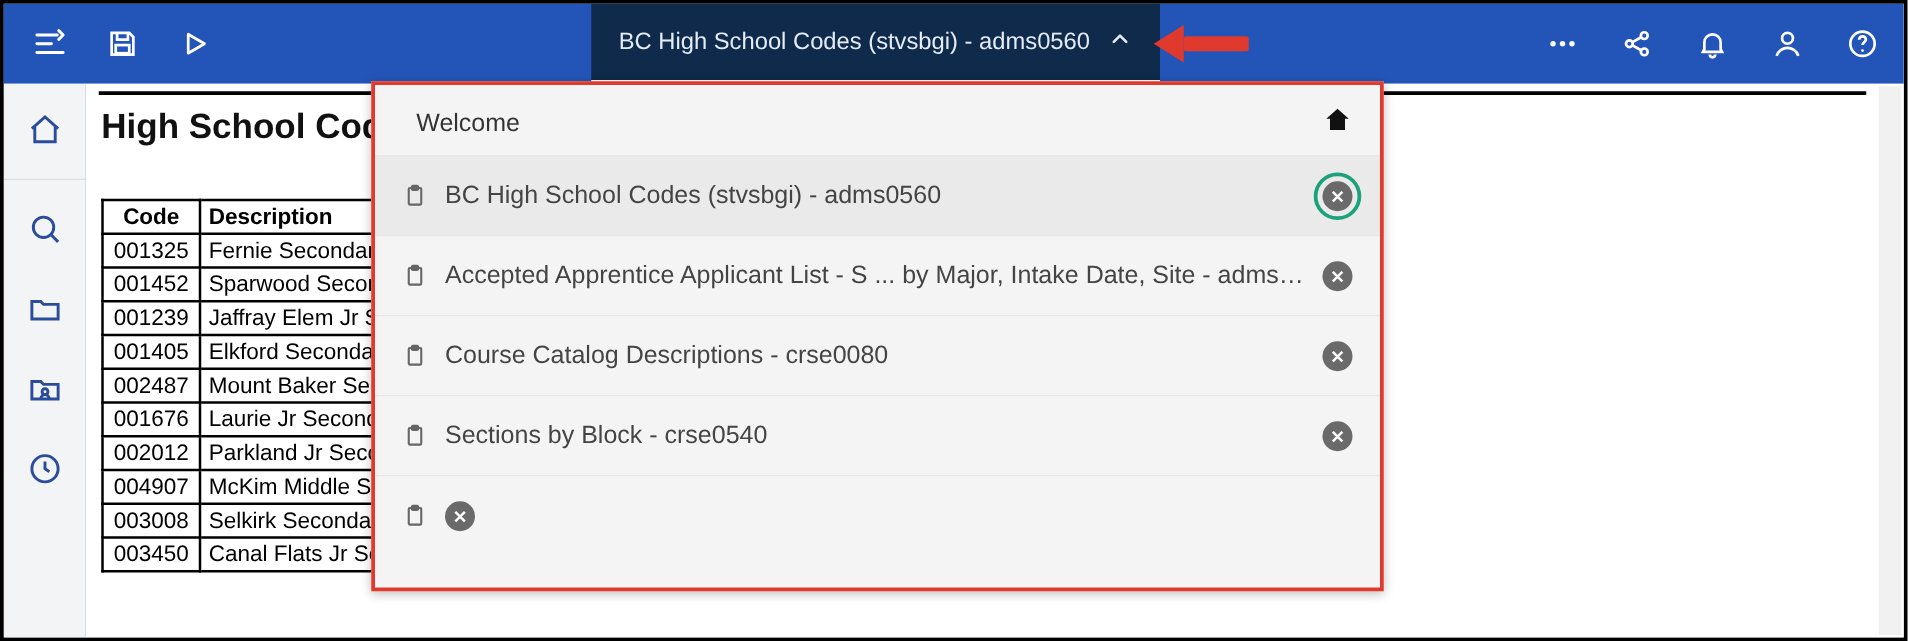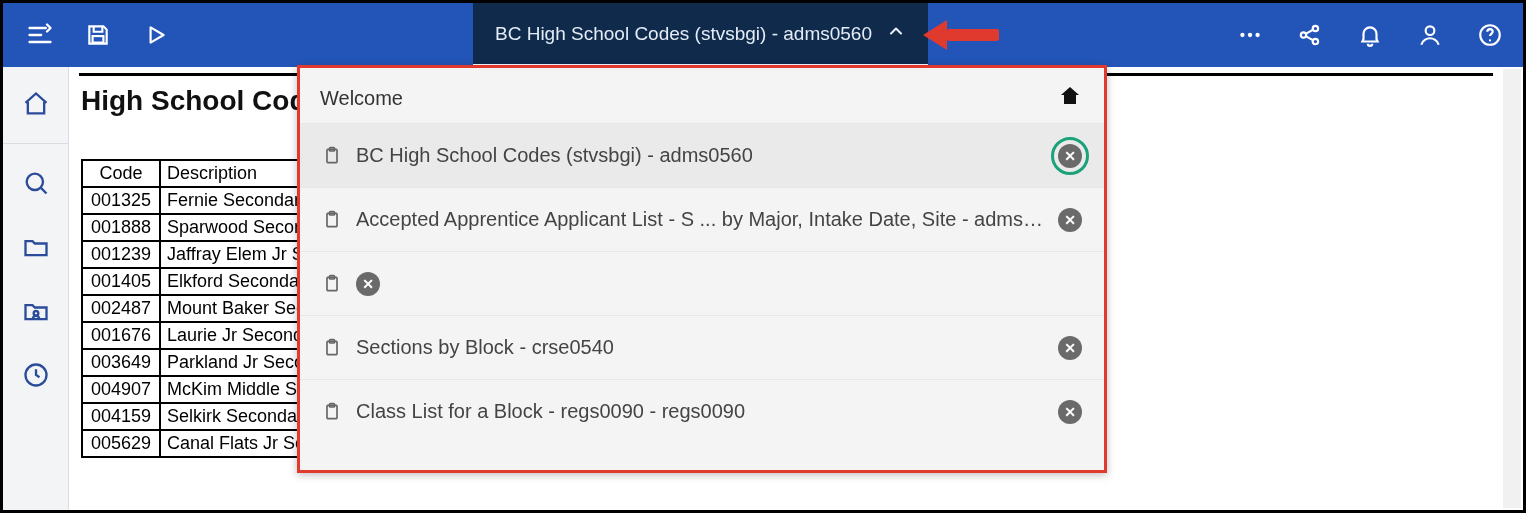--- a/index.html
+++ b/index.html
@@ -62,40 +62,40 @@
   }
   .page-title {
     position:absolute; left:12px; top:18px;
     font-size:28px; font-weight:700; color:#111;
   }
   .grid {
     position:absolute; left:12px; top:92px;
     border:2px solid #000; border-collapse:collapse; font-size:18px;
   }
   .grid th, .grid td { border:2px solid #000; padding:2px 6px; white-space:nowrap; }
-  .grid th { font-weight:400; text-align:center;border-radius:10px; }
+  .grid th { font-weight:700; text-align:center;border-radius:10px; }
   .grid .code { width:78px; text-align:center; }
   .grid .desc { width:280px; text-align:left; }
 
   .hr-top {
     position:absolute; left:10px; right:30px; top:6px; height:3px; background:#000;
   }
 
   
   .panel {
     position:absolute;
     left:294px; top:62px;
     width:810px; height:408px;
     background:#f4f4f4;
     border:3px solid #e03a2f;
     box-shadow:0 2px 8px rgba(0,0,0,.25);
   }
   .panel-header {
     display:flex; align-items:center; justify-content:space-between;
-    padding:16px 22px 10px 20px;
+    padding:16px 22px 10px 33px;
     color:#333; font-size:20px;
   }
   .panel-list { }
   .panel-row {
     display:flex; align-items:center; gap:14px;
     padding:0 22px; height:64px;
     border-top:1px solid #e7e7e7;
     font-size:20px; color:#444;
   }
   .panel-row:first-child { background:#eaeaea; }
@@ -235,53 +235,53 @@
         <th class="code">Code</th>
         <th class="desc">Description</th>
       </tr>
     </thead>
     <tbody>
       <tr>
           <td class="code">001325</td>
           <td class="desc">Fernie Secondary</td>
         </tr>
       <tr>
-          <td class="code">001888</td>
+          <td class="code">001452</td>
           <td class="desc">Sparwood Secondary</td>
         </tr>
       <tr>
           <td class="code">001239</td>
           <td class="desc">Jaffray Elem Jr Secondary</td>
         </tr>
       <tr>
           <td class="code">001405</td>
           <td class="desc">Elkford Secondary</td>
         </tr>
       <tr>
           <td class="code">002487</td>
           <td class="desc">Mount Baker Secondary</td>
         </tr>
       <tr>
           <td class="code">001676</td>
           <td class="desc">Laurie Jr Secondary</td>
         </tr>
       <tr>
-          <td class="code">003649</td>
+          <td class="code">002012</td>
           <td class="desc">Parkland Jr Secondary</td>
         </tr>
       <tr>
           <td class="code">004907</td>
           <td class="desc">McKim Middle School</td>
         </tr>
       <tr>
-          <td class="code">004159</td>
+          <td class="code">003008</td>
           <td class="desc">Selkirk Secondary</td>
         </tr>
       <tr>
-          <td class="code">005629</td>
+          <td class="code">003450</td>
           <td class="desc">Canal Flats Jr Secondary</td>
         </tr>
     </tbody>
   </table>
 
   <div class="content-scroll"></div>
 </div>
 
 <div class="panel">
   <div class="panel-header">
@@ -316,20 +316,21 @@
       <span class="close-dot">✕</span>
     </div>
 
     <div class="panel-row">
       <span class="clip-icon">
         <svg viewBox="0 0 24 24" width="20" height="20" fill="none" stroke="#666" stroke-width="2">
             <rect x="6" y="4" width="12" height="16" rx="1"></rect>
             <rect x="9" y="2" width="6" height="4" rx="1"></rect>
           </svg>
       </span>
+      <span class="rlabel">Course Catalog Descriptions - crse0080</span>
       <span class="close-dot">✕</span>
     </div>
 
     <div class="panel-row">
       <span class="clip-icon">
         <svg viewBox="0 0 24 24" width="20" height="20" fill="none" stroke="#666" stroke-width="2">
             <rect x="6" y="4" width="12" height="16" rx="1"></rect>
             <rect x="9" y="2" width="6" height="4" rx="1"></rect>
           </svg>
       </span>
@@ -337,18 +338,17 @@
       <span class="close-dot">✕</span>
     </div>
 
     <div class="panel-row">
       <span class="clip-icon">
         <svg viewBox="0 0 24 24" width="20" height="20" fill="none" stroke="#666" stroke-width="2">
             <rect x="6" y="4" width="12" height="16" rx="1"></rect>
             <rect x="9" y="2" width="6" height="4" rx="1"></rect>
           </svg>
       </span>
-      <span class="rlabel">Class List for a Block - regs0090 - regs0090</span>
       <span class="close-dot">✕</span>
     </div>
 
   </div>
 </div>
 
 </body></html>

